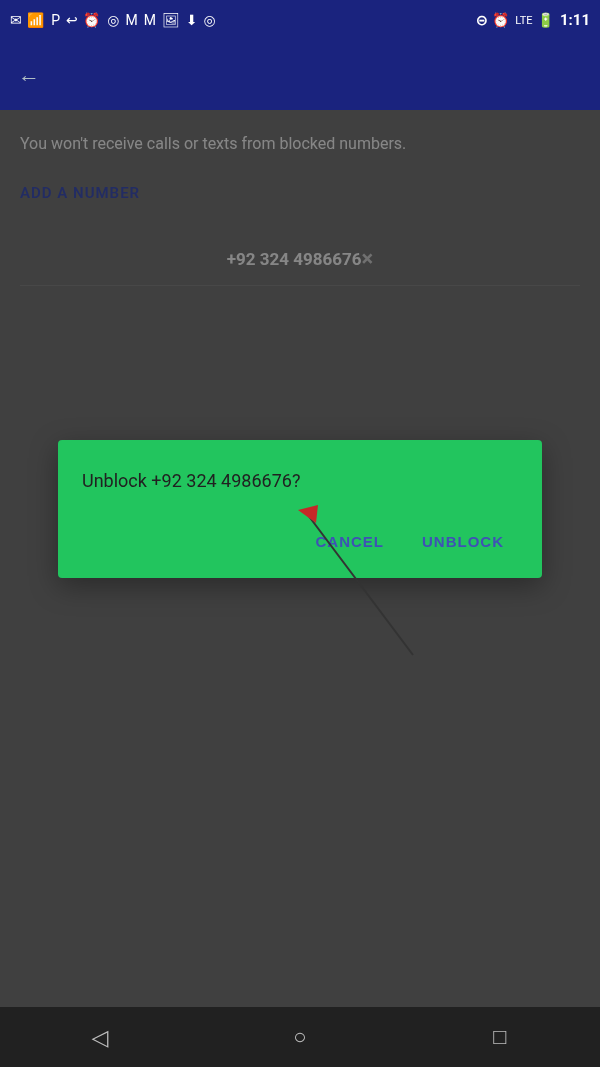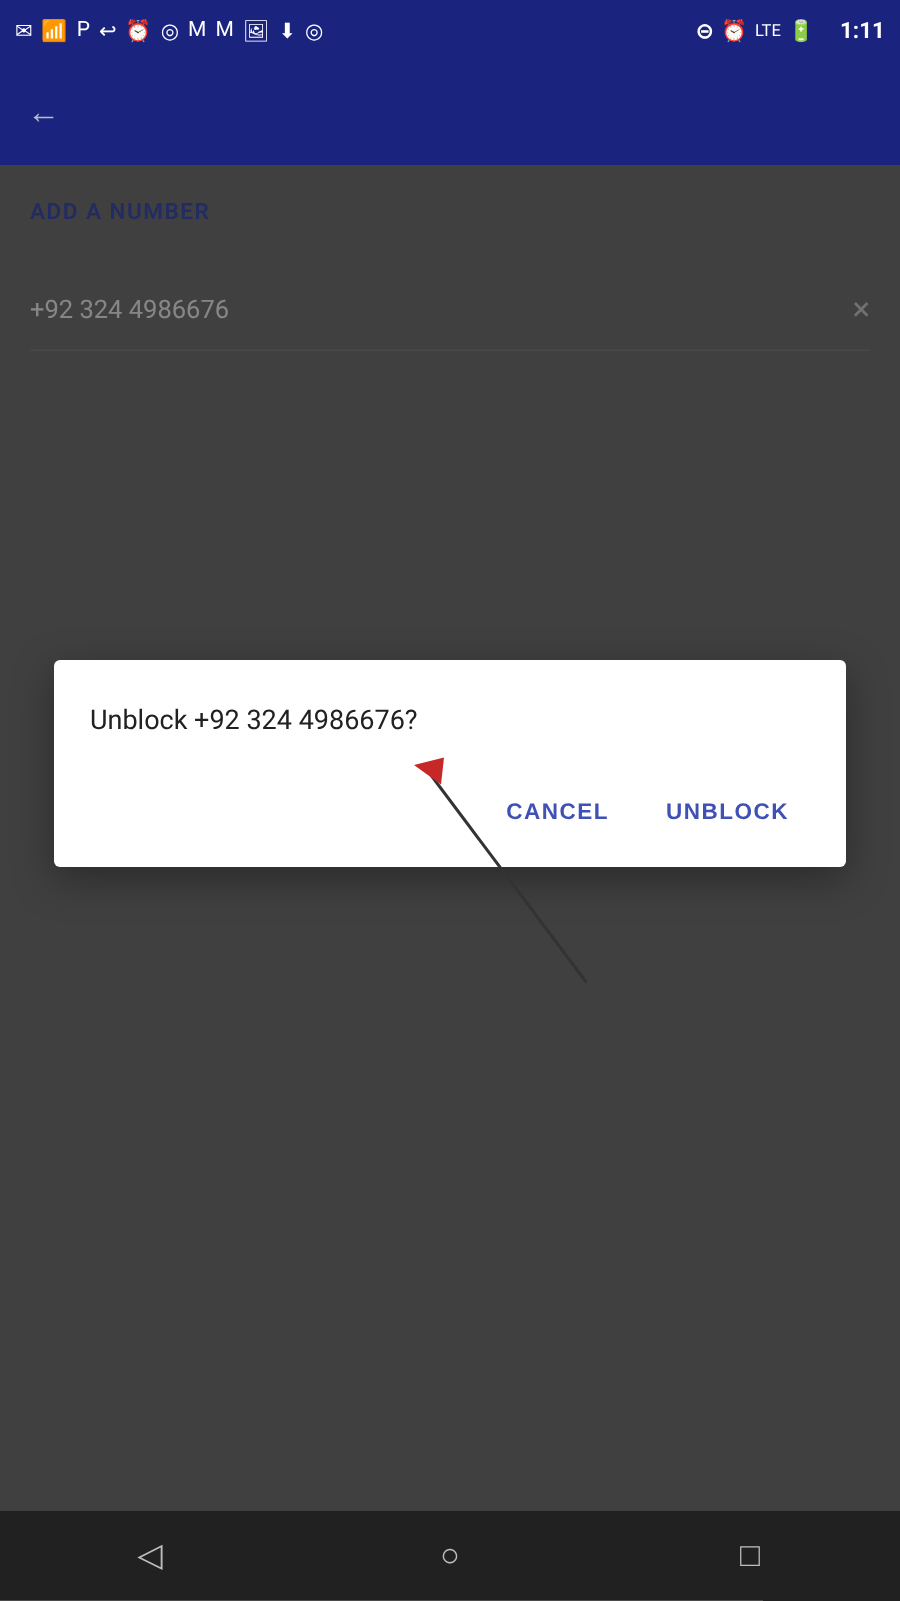--- a/index.html
+++ b/index.html
@@ -78,23 +78,24 @@
       letter-spacing: 1px;
       text-transform: uppercase;
       margin-bottom: 30px;
       display: block;
       cursor: pointer;
     }
 
     .blocked-number-row {
       display: flex;
       align-items: center;
-      justify-content: space-between;
+      justify-content: center;
       padding: 14px 0;
       border-bottom: 1px solid rgba(255,255,255,0.1);
+      font-weight: bold;
     }
     .blocked-number-text {
       color: #f5f5f5;
       font-size: 17px;
     }
     .close-icon-btn {
       color: #ccc;
       font-size: 22px;
       cursor: pointer;
     }
@@ -108,22 +109,22 @@
       height: calc(1067px - 110px - 60px);
       background: rgba(0,0,0,0.45);
       display: flex;
       align-items: flex-start;
       justify-content: center;
       padding-top: 330px;
     }
 
     
     .dialog {
-      background: #ffffff;
-      width: 528px;
+      background: #22c55e;
+      width: 484px;
       border-radius: 4px;
       padding: 28px 24px 18px 24px;
       box-shadow: 0 8px 28px rgba(0,0,0,0.35);
       position: relative;
     }
     .dialog-message {
       color: #212121;
       font-size: 18px;
       font-weight: 400;
       margin-bottom: 30px;
@@ -205,29 +206,30 @@
       <span class="status-icon">M</span>
       <span class="status-icon">🖼</span>
       <span class="status-icon">⬇</span>
       <span class="status-icon">◎</span>
     </div>
     <div class="status-bar-right">
       <span class="status-icon">⊝</span>
       <span class="status-icon">⏰</span>
       <span class="status-icon" style="font-size:11px;font-weight:normal;">LTE</span>
       <span class="status-icon">🔋</span>
-      <span style="font-size:15px;font-weight:bold;margin-left:12px;">1:11</span>
+      <span style="font-size:15px;font-weight:bold;margin-left:0;">1:11</span>
     </div>
   </div>
 
   <div class="app-bar">
     <span class="app-bar-back">←</span>
   </div>
 
   <div class="content-area">
+    <p class="description-text">You won't receive calls or texts from blocked numbers.</p>
     <a class="add-number-link">ADD A NUMBER</a>
     <div class="blocked-number-row">
       <span class="blocked-number-text">+92 324 4986676</span>
       <span class="close-icon-btn">×</span>
     </div>
   </div>
 
   <div class="overlay">
     <div class="dialog">
       <div class="dialog-message">Unblock +92 324 4986676?</div>

